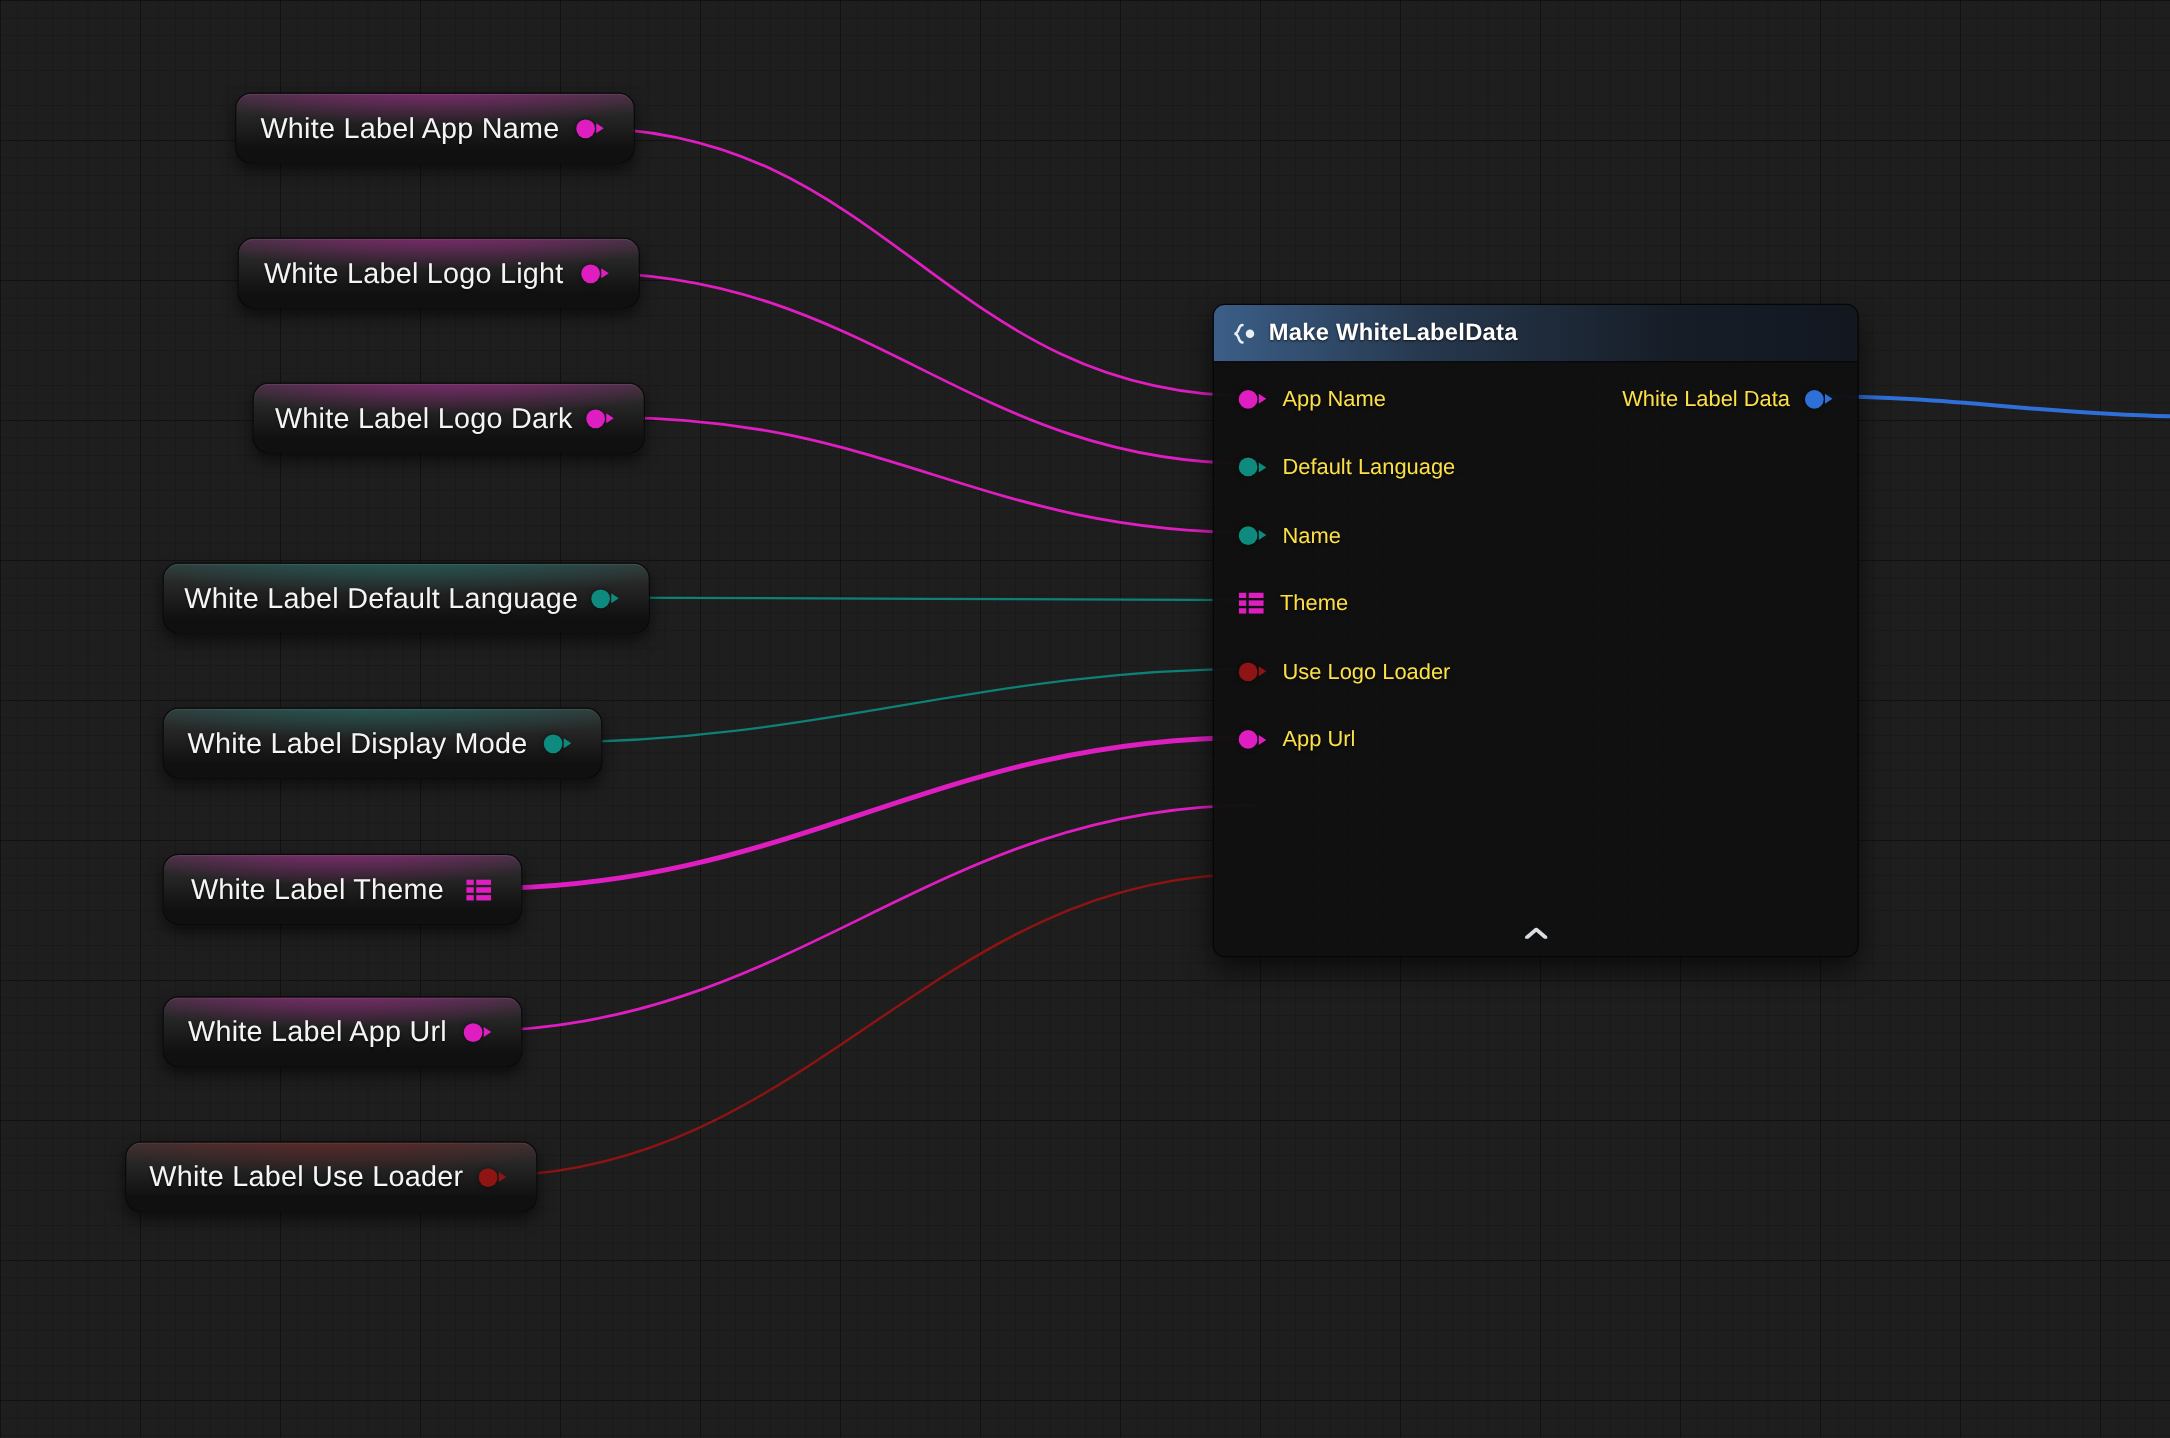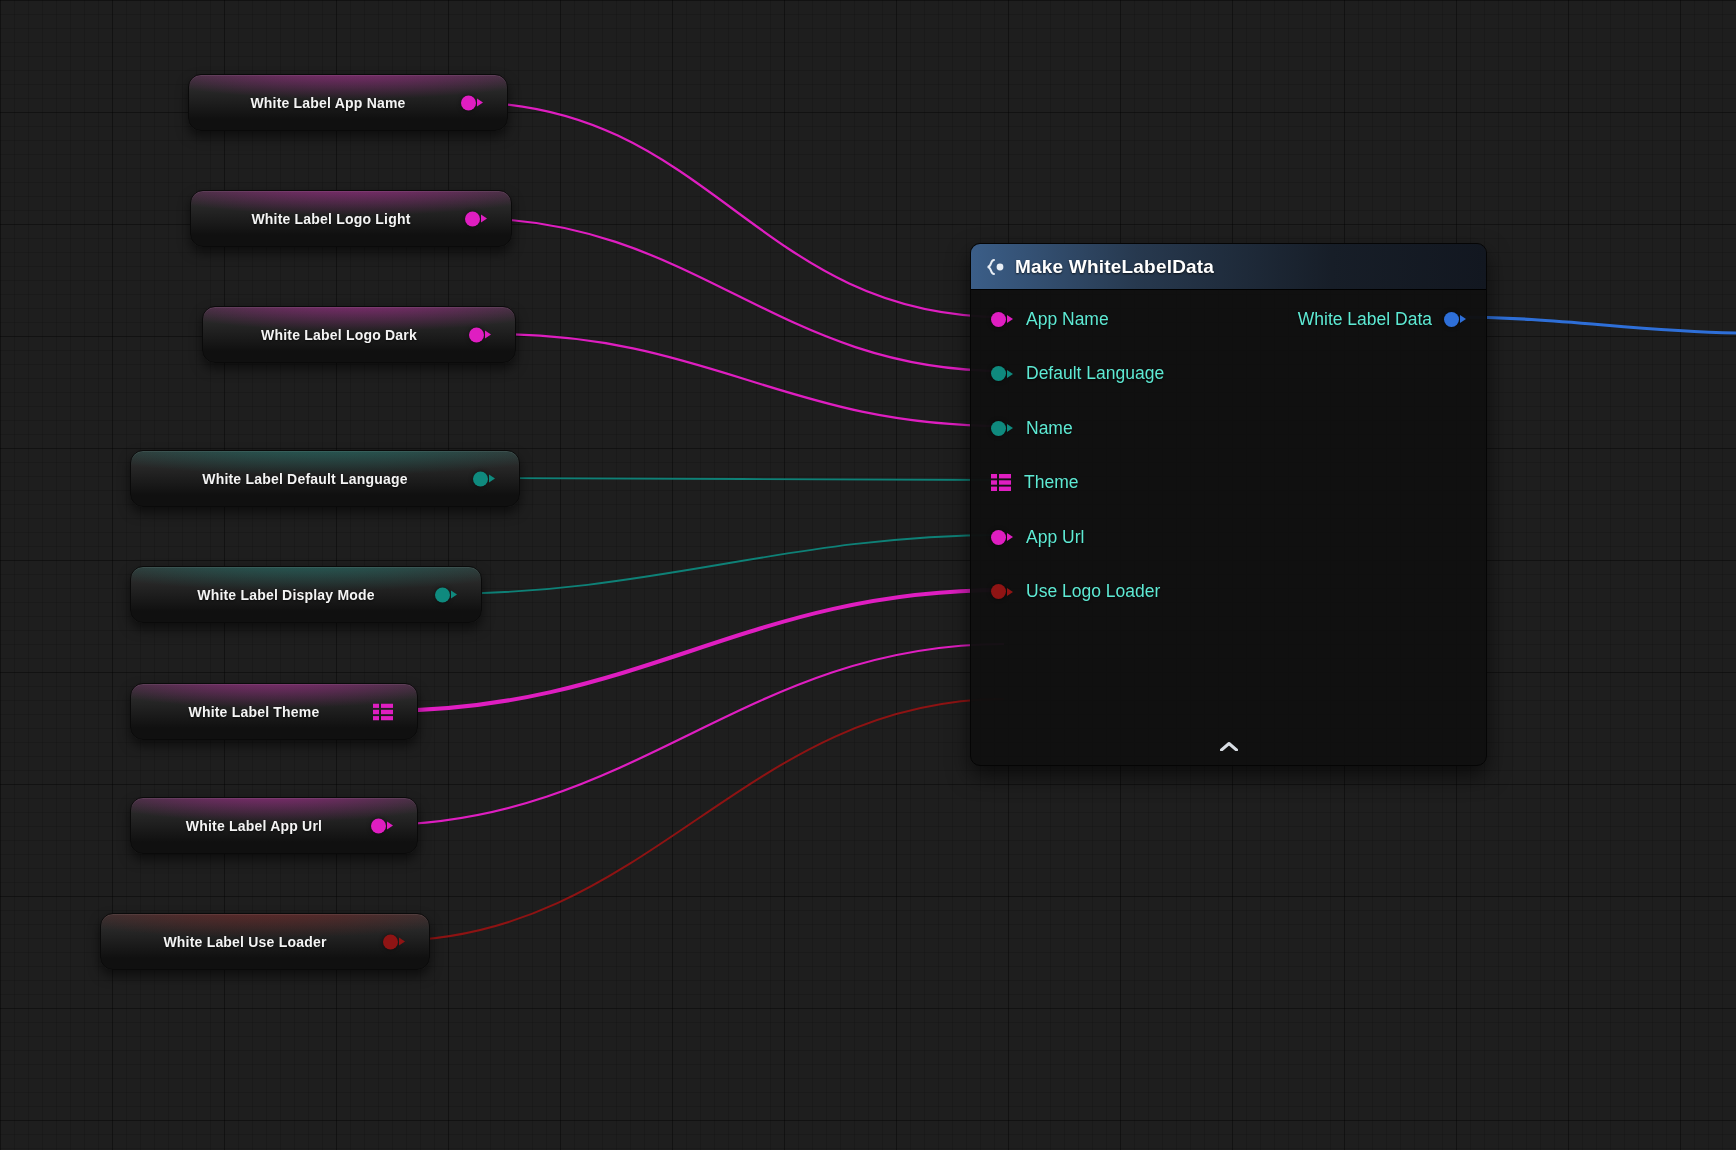--- a/index.html
+++ b/index.html
@@ -24,24 +24,23 @@
     border-radius:13px;border:1px solid #0a0a0a;
     background:
       radial-gradient(130% 120% at 50% -25%, var(--tint) 0%, rgba(0,0,0,0) 58%),
       linear-gradient(#343434, #101010 80%);
     box-shadow:0 6px 12px rgba(0,0,0,0.55), inset 0 1px 0 rgba(255,255,255,0.07);
   }
   .tint-magenta{--tint:rgba(216,30,182,0.60);}
   .tint-teal{--tint:rgba(18,135,124,0.60);}
   .tint-red{--tint:rgba(152,22,22,0.55);}
   .var-label{
-    color:#f4f4f4;font-size:14px;letter-spacing:.2px;
+    color:#f4f4f4;font-size:23px;letter-spacing:.2px;
     padding-left:18px;padding-right:58px;white-space:nowrap;
     text-shadow:0 1px 2px rgba(0,0,0,.6);
-    font-weight:bold;
   }
   .var-pin{position:absolute;right:24px;top:50%;transform:translateY(-50%);}
 
   
   .pin{display:flex;align-items:center;gap:1px;}
   .pin-dot{width:15px;height:15px;border-radius:50%;background:currentColor;
     box-shadow:0 0 4px rgba(0,0,0,.5);}
   .pin-tail{width:0;height:0;border-top:4px solid transparent;border-bottom:4px solid transparent;
     border-left:6px solid currentColor;}
   .c-magenta{color:#df1ec1;}
@@ -60,21 +59,21 @@
   .make-header{
     height:45px;display:flex;align-items:center;gap:10px;padding:0 14px;
     border-radius:9px 9px 0 0;
     background:linear-gradient(to right,#3b5e88 0%,#27394f 32%,#171e28 70%,#121720 100%);
     border-bottom:1px solid #000;
   }
   .make-title{color:#ffffff;font-size:19px;font-weight:700;letter-spacing:.2px;
     text-shadow:0 1px 2px rgba(0,0,0,.7);}
   .make-body{position:relative;padding-top:2px;}
   .pin-row{display:flex;align-items:center;gap:13px;height:54.5px;padding-left:20px;}
-  .pin-label{color:#5eead4;font-size:17.5px;white-space:nowrap;
+  .pin-label{color:#fde047;font-size:17.5px;white-space:nowrap;
     text-shadow:0 1px 2px rgba(0,0,0,.6);}
   .output-row{
     position:absolute;top:2px;right:20px;height:54.5px;
     display:flex;align-items:center;gap:12px;text-align:center;
   }
   .collapse-btn{
     position:absolute;left:50%;bottom:6px;transform:translateX(-50%);
     width:44px;height:26px;display:flex;align-items:center;justify-content:center;
     cursor:pointer;
   }
@@ -202,32 +201,32 @@
             <rect x="8" y="0" width="12" height="4.4"></rect>
           <rect x="0" y="6.3" width="6" height="4.4"></rect>
             <rect x="8" y="6.3" width="12" height="4.4"></rect>
           <rect x="0" y="12.6" width="6" height="4.4"></rect>
             <rect x="8" y="12.6" width="12" height="4.4"></rect>
         </svg>
       </span>
       <span class="pin-label">Theme</span>
     </div>
     <div class="pin-row">
+      <span class="pin c-red">
+          <span class="pin-dot"></span>
+          <span class="pin-tail"></span>
+        </span>
+      <span class="pin-label">Use Logo Loader</span>
+    </div>
+    <div class="pin-row">
       <span class="pin c-magenta">
           <span class="pin-dot"></span>
           <span class="pin-tail"></span>
         </span>
       <span class="pin-label">App Url</span>
-    </div>
-    <div class="pin-row">
-      <span class="pin c-red">
-          <span class="pin-dot"></span>
-          <span class="pin-tail"></span>
-        </span>
-      <span class="pin-label">Use Logo Loader</span>
     </div>
 
     <div class="output-row">
       <span class="pin-label">White Label Data</span>
       <span class="pin c-blue">
           <span class="pin-dot"></span>
           <span class="pin-tail"></span>
         </span>
     </div>
   </div>

